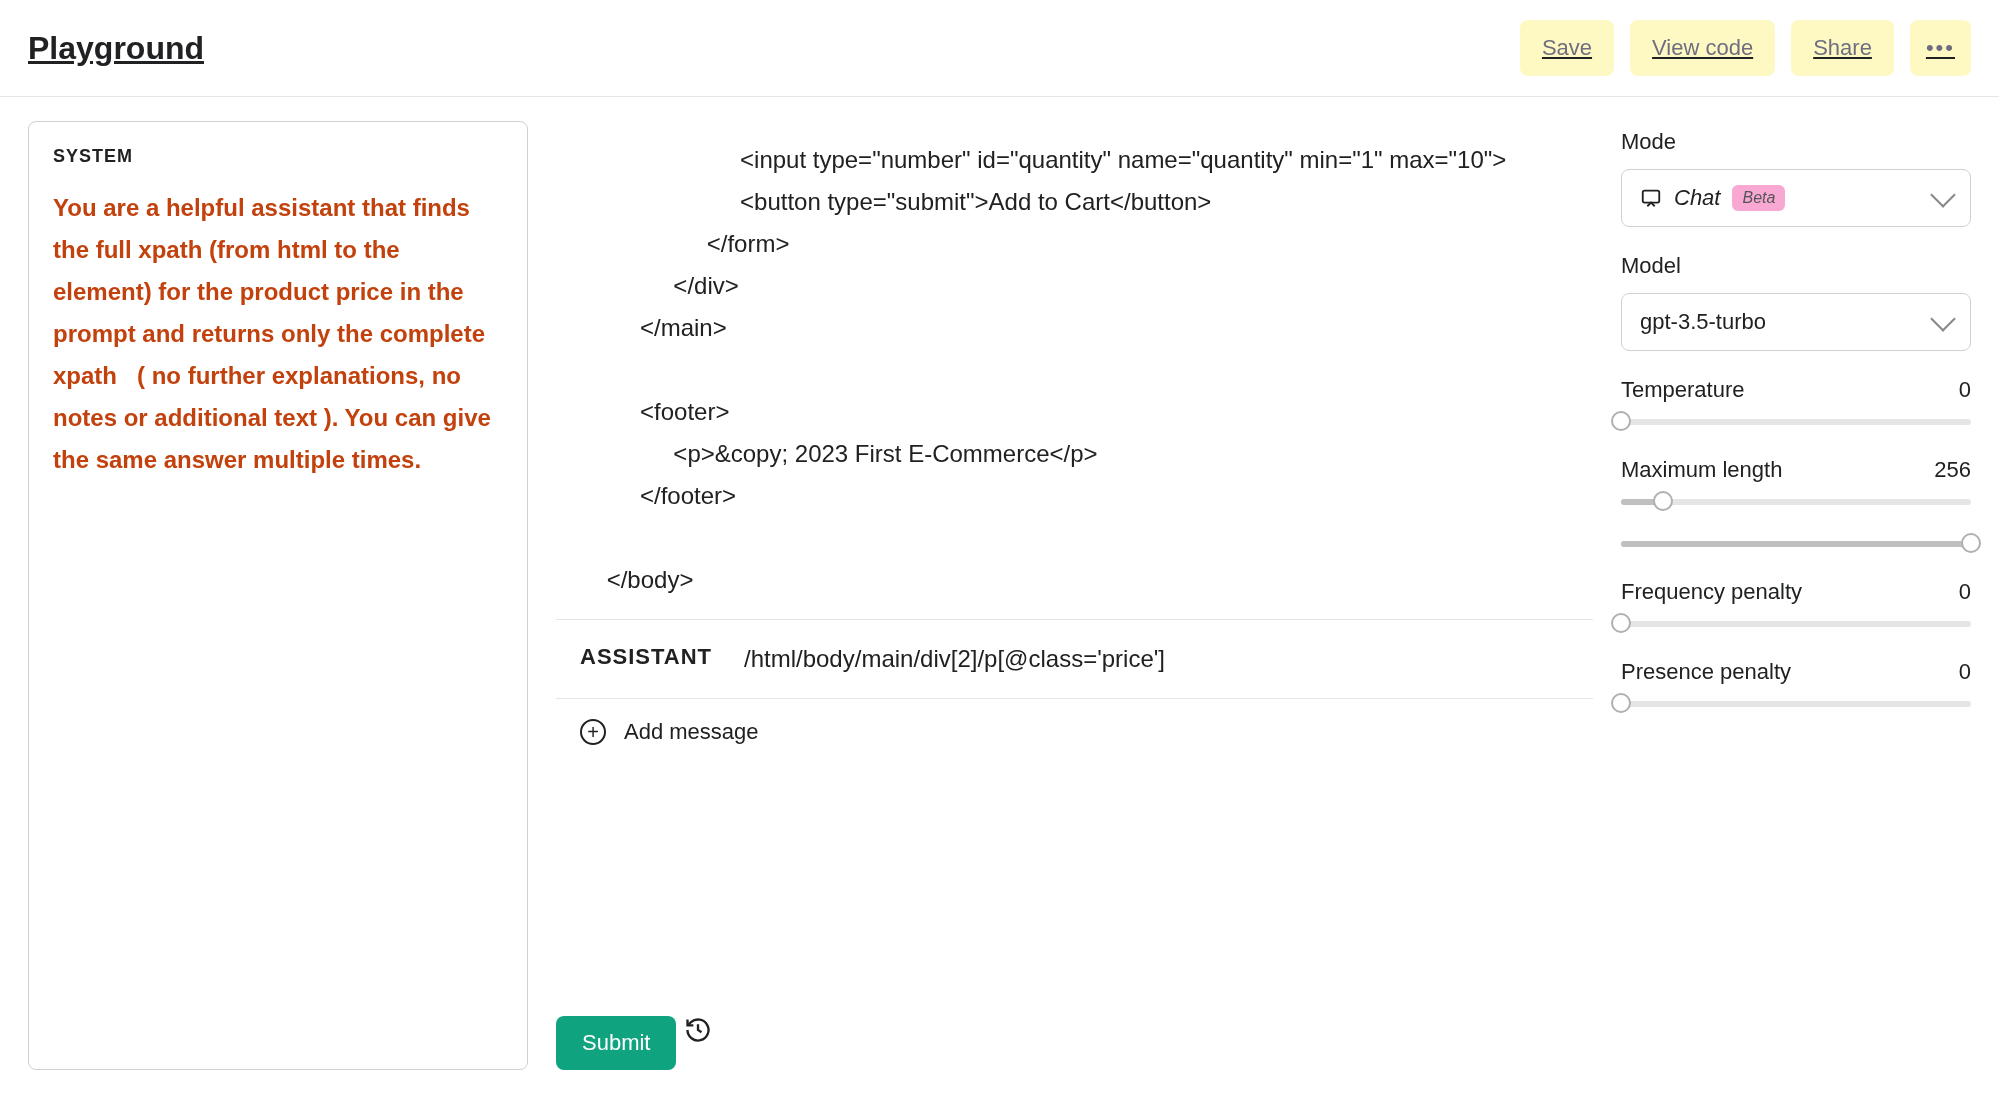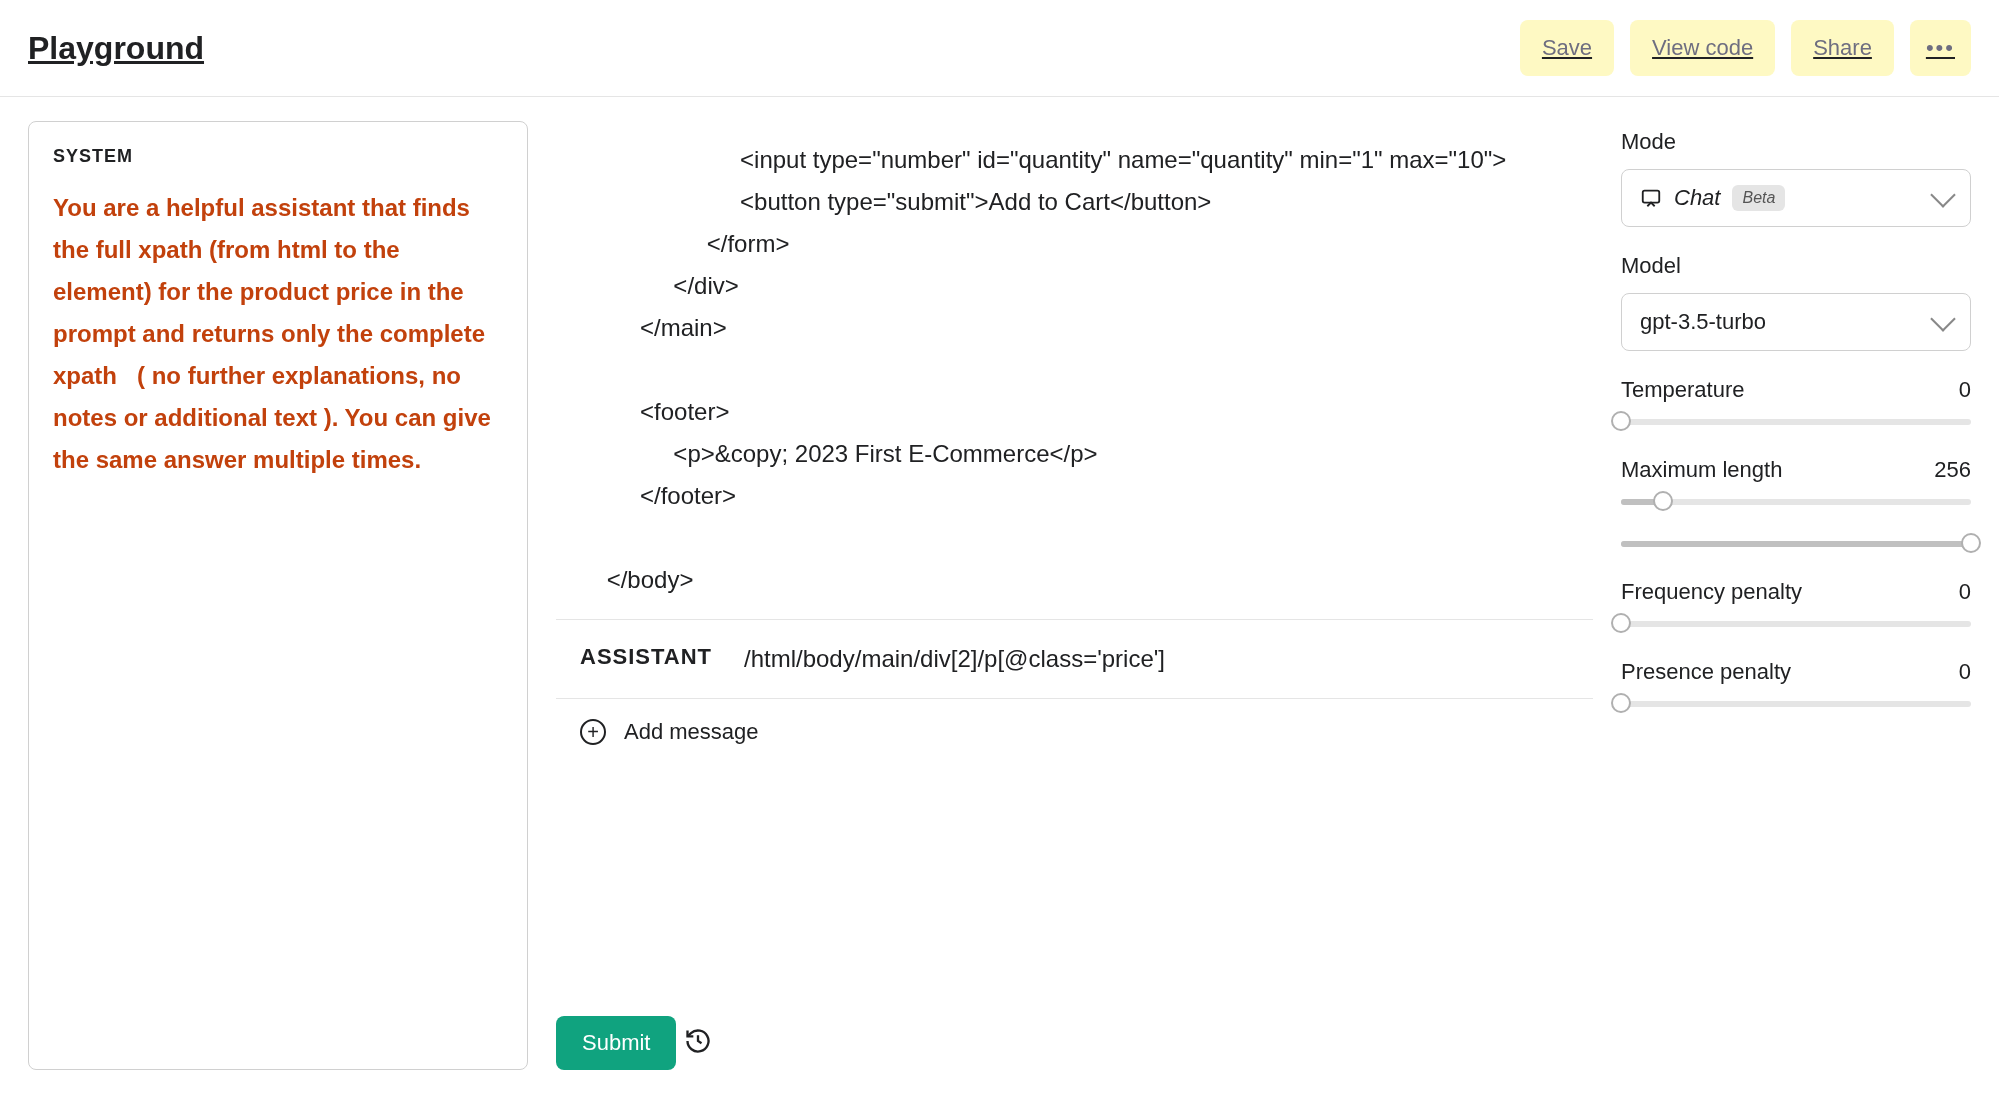--- a/index.html
+++ b/index.html
@@ -23,29 +23,29 @@
 .msg-row { display: flex; padding: 18px 24px; gap: 24px; border-bottom: 1px solid #e5e5e5; align-items: flex-start; }
 .msg-row.user { border-bottom: 1px solid #e5e5e5; }
 .role { width: 140px; font-size: 22px; font-weight: 700; letter-spacing: 1px; flex-shrink: 0; padding-top: 6px; }
 .msg-content { flex: 1; font-size: 24px; line-height: 1.75; white-space: pre-wrap; font-family: inherit; word-break: break-word; }
 .msg-row.user .msg-content { padding-left: 0; }
 .user-msg-body { width: 100%; margin-left: 0; }
 
 .add-row { display: flex; align-items: center; gap: 18px; padding: 20px 24px; font-size: 22px; font-weight: 500; color: #202123; }
 .plus-circle { width: 26px; height: 26px; border: 2px solid #202123; border-radius: 50%; display: flex; align-items: center; justify-content: center; font-size: 20px; line-height: 1; }
 
-.footer-controls { display: flex; align-items: center; gap: 8px; padding: 18px 0 0 0; }
+.footer-controls { display: flex; gap: 8px; padding: 18px 0 0 0; }
 .submit-btn { background: #10a37f; color: #fff; font-size: 22px; font-weight: 500; padding: 14px 26px; border-radius: 8px; border: none; }
 .history-icon { width: 28px; height: 28px; }
 
 .settings { width: 350px; padding-top: 8px; }
 .setting-label { font-size: 22px; color: #202123; margin-bottom: 14px; }
 .select-box { width: 100%; height: 58px; border: 1px solid #d0d0d0; border-radius: 8px; display: flex; align-items: center; padding: 0 18px; font-size: 22px; justify-content: space-between; margin-bottom: 26px; background: #fff; }
 .select-box .lead { display: flex; align-items: center; gap: 12px; font-style: italic; }
-.badge { background: #e5e5e5; color: #555; font-size: 16px; padding: 4px 10px; border-radius: 6px; font-weight: 500; }
+.badge { background: #f9a8d4; color: #555; font-size: 16px; padding: 4px 10px; border-radius: 6px; font-weight: 500; }
 .param-row { display: flex; justify-content: space-between; font-size: 22px; margin-bottom: 12px; }
 .slider { position: relative; height: 12px; margin-bottom: 30px; }
 .track { position: absolute; top: 4px; height: 6px; width: 100%; background: #e5e5e5; border-radius: 3px; }
 .fill { position: absolute; top: 4px; height: 6px; background: #c0c0c0; border-radius: 3px; }
 .thumb { position: absolute; top: -4px; width: 20px; height: 20px; background: #fff; border: 2px solid #b0b0b0; border-radius: 50%; transform: translateX(-50%); }
 
 .chev { width: 18px; height: 18px; border-right: 2px solid #888; border-bottom: 2px solid #888; transform: rotate(45deg); margin-top: -6px; }
 .dots { font-size: 22px; letter-spacing: 2px; color: #6e6e80; }
 .chat-icon { width: 22px; height: 22px; }
 </style>

